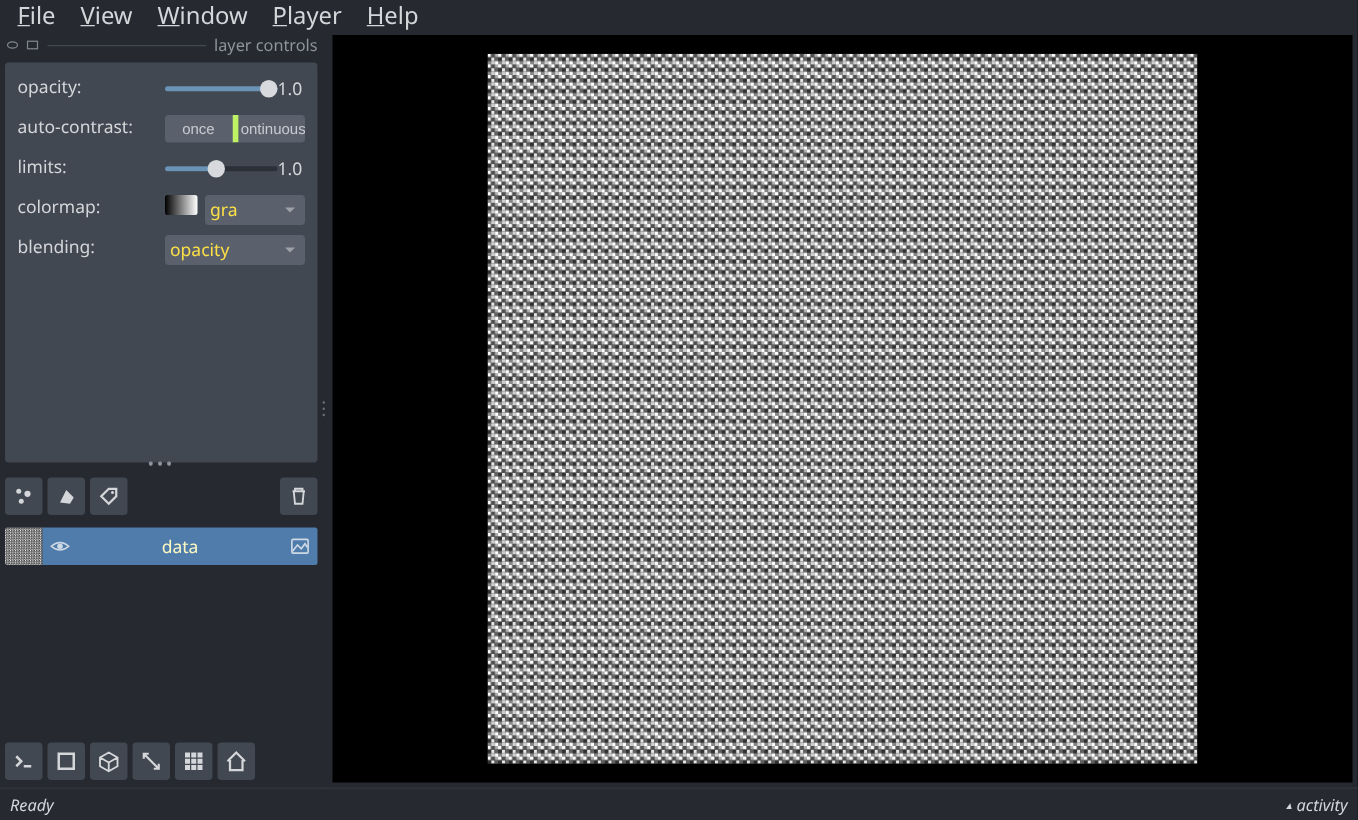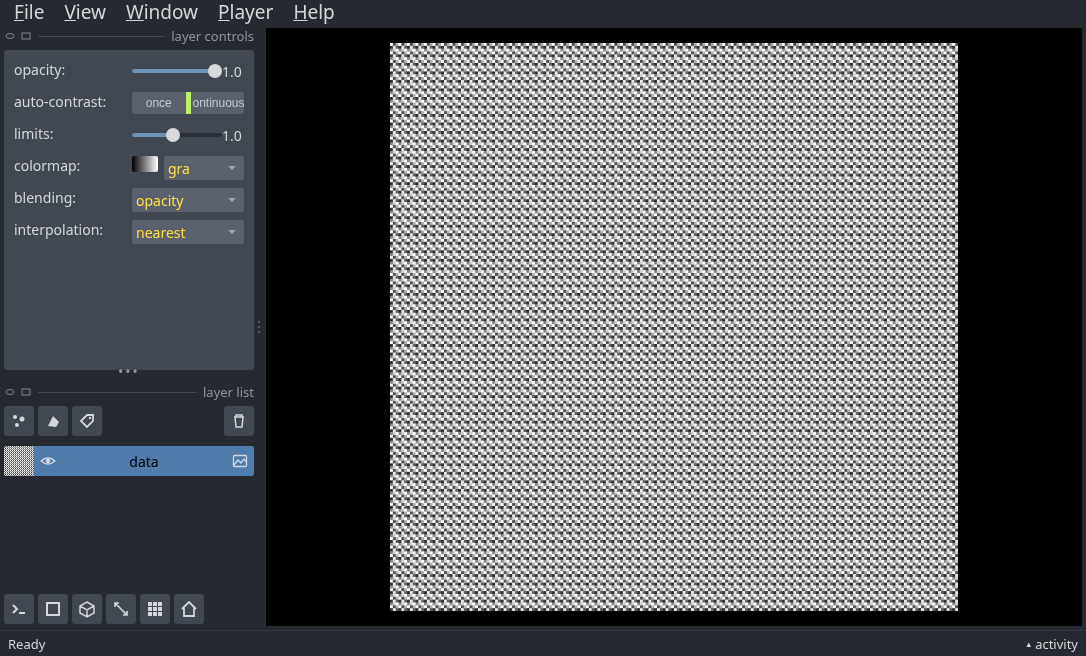--- a/index.html
+++ b/index.html
@@ -60,35 +60,35 @@
 
   
   .layerlist-tools { display: flex; gap: 4px; align-items: center; }
   .tool-btn { width: 30px; height: 30px; background: #414851; border-radius: 3px; display: flex; align-items: center; justify-content: center; cursor: pointer; color: #d4d6d9; }
   .tool-spacer { flex: 1; }
 
   .layer-item { display: flex; align-items: center; height: 30px; gap: 0; margin-top: 6px; cursor: pointer; }
   .layer-thumb { width: 30px; height: 30px; background: #808080; border-radius: 2px 0 0 2px; overflow: hidden; }
   .layer-body { flex: 1; height: 100%; background: #4f7cab; display: flex; align-items: center; padding: 0 6px; gap: 6px; border-radius: 0 2px 2px 0; }
   .eye { width: 16px; color: #cfd9e5; }
-  .layer-name { flex: 1; text-align: center; font-size: 14px; color: #000000; }
+  .layer-name { flex: 1; text-align: center; font-size: 14px; color: #fef9c3; }
   .ltype-icon { width: 16px; color: #cfd9e5; }
 
   .sidebar-fill { flex: 1; }
 
   
   .viewer-toolbar { display: flex; gap: 4px; padding: 2px 0; }
   .vbtn { width: 30px; height: 30px; background: #414851; border-radius: 3px; display: flex; align-items: center; justify-content: center; cursor: pointer; color: #d4d6d9; }
 
   
   .canvas-wrap { flex: 1; background: #000; display: flex; align-items: center; justify-content: center; margin: 4px 4px 4px 8px; }
   .canvas-img { width: 568px; height: 568px; }
 
   
-  .statusbar { position: absolute; bottom: 0; left: 0; right: 0; height: 26px; background: #262930; border-top: 1px solid #333740; display: flex; align-items: center; padding: 0 8px; font-size: 13px; }
+  .statusbar { position: absolute; bottom: 0; left: 0; right: 0; height: 26px; background: #262930; border-top: 1px solid #333740; display: flex; align-items: center; padding: 0 8px; font-size: 13px; font-style: italic; }
   .statusbar .sspace { flex: 1; }
   .activity { display: flex; align-items: center; gap: 4px; cursor: pointer; }
   .activity .tri { font-size: 9px; }
 
   svg { display: block; }
 </style>
 </head>
 <body>
 
 <div class="menubar">
@@ -172,52 +172,25 @@
         <div class="dropdown">
           <div class="dtxt">opacity</div>
           <div class="arrow">
               <svg width="12" height="12" viewBox="0 0 12 12">
                 <path d="M2 4 L6 8 L10 4 Z" fill="currentColor"></path>
               </svg>
             </div>
         </div>
       </div>
 
-      <div class="crow">
-        <div class="clabel">interpolation:</div>
-        <div class="dropdown">
-          <div class="dtxt">nearest</div>
-          <div class="arrow">
-              <svg width="12" height="12" viewBox="0 0 12 12">
-                <path d="M2 4 L6 8 L10 4 Z" fill="currentColor"></path>
-              </svg>
-            </div>
-        </div>
-      </div>
 
     </div>
 
     <div class="dots-sep">•••</div>
 
-    <div class="panel-head">
-      <div class="mini">
-        <span class="mini-icon">
-            <svg width="10" height="8" viewBox="0 0 10 8">
-              <ellipse cx="5" cy="4" rx="4" ry="2.5" fill="none" stroke="currentColor" stroke-width="1"></ellipse>
-            </svg>
-          </span>
-        <span class="mini-icon">
-            <svg width="10" height="8" viewBox="0 0 10 8">
-              <rect x="1" y="1" width="8" height="6" fill="none" stroke="currentColor" stroke-width="1"></rect>
-            </svg>
-          </span>
-      </div>
-      <div class="line"></div>
-      <div class="title">layer list</div>
-    </div>
 
     <div class="layerlist-tools">
       <div class="tool-btn">
         <svg width="18" height="18" viewBox="0 0 18 18">
             <circle cx="5" cy="5" r="2" fill="currentColor"></circle>
             <circle cx="12" cy="7" r="2.5" fill="currentColor"></circle>
             <circle cx="7" cy="13" r="2" fill="currentColor"></circle>
           </svg>
       </div>
       <div class="tool-btn">

